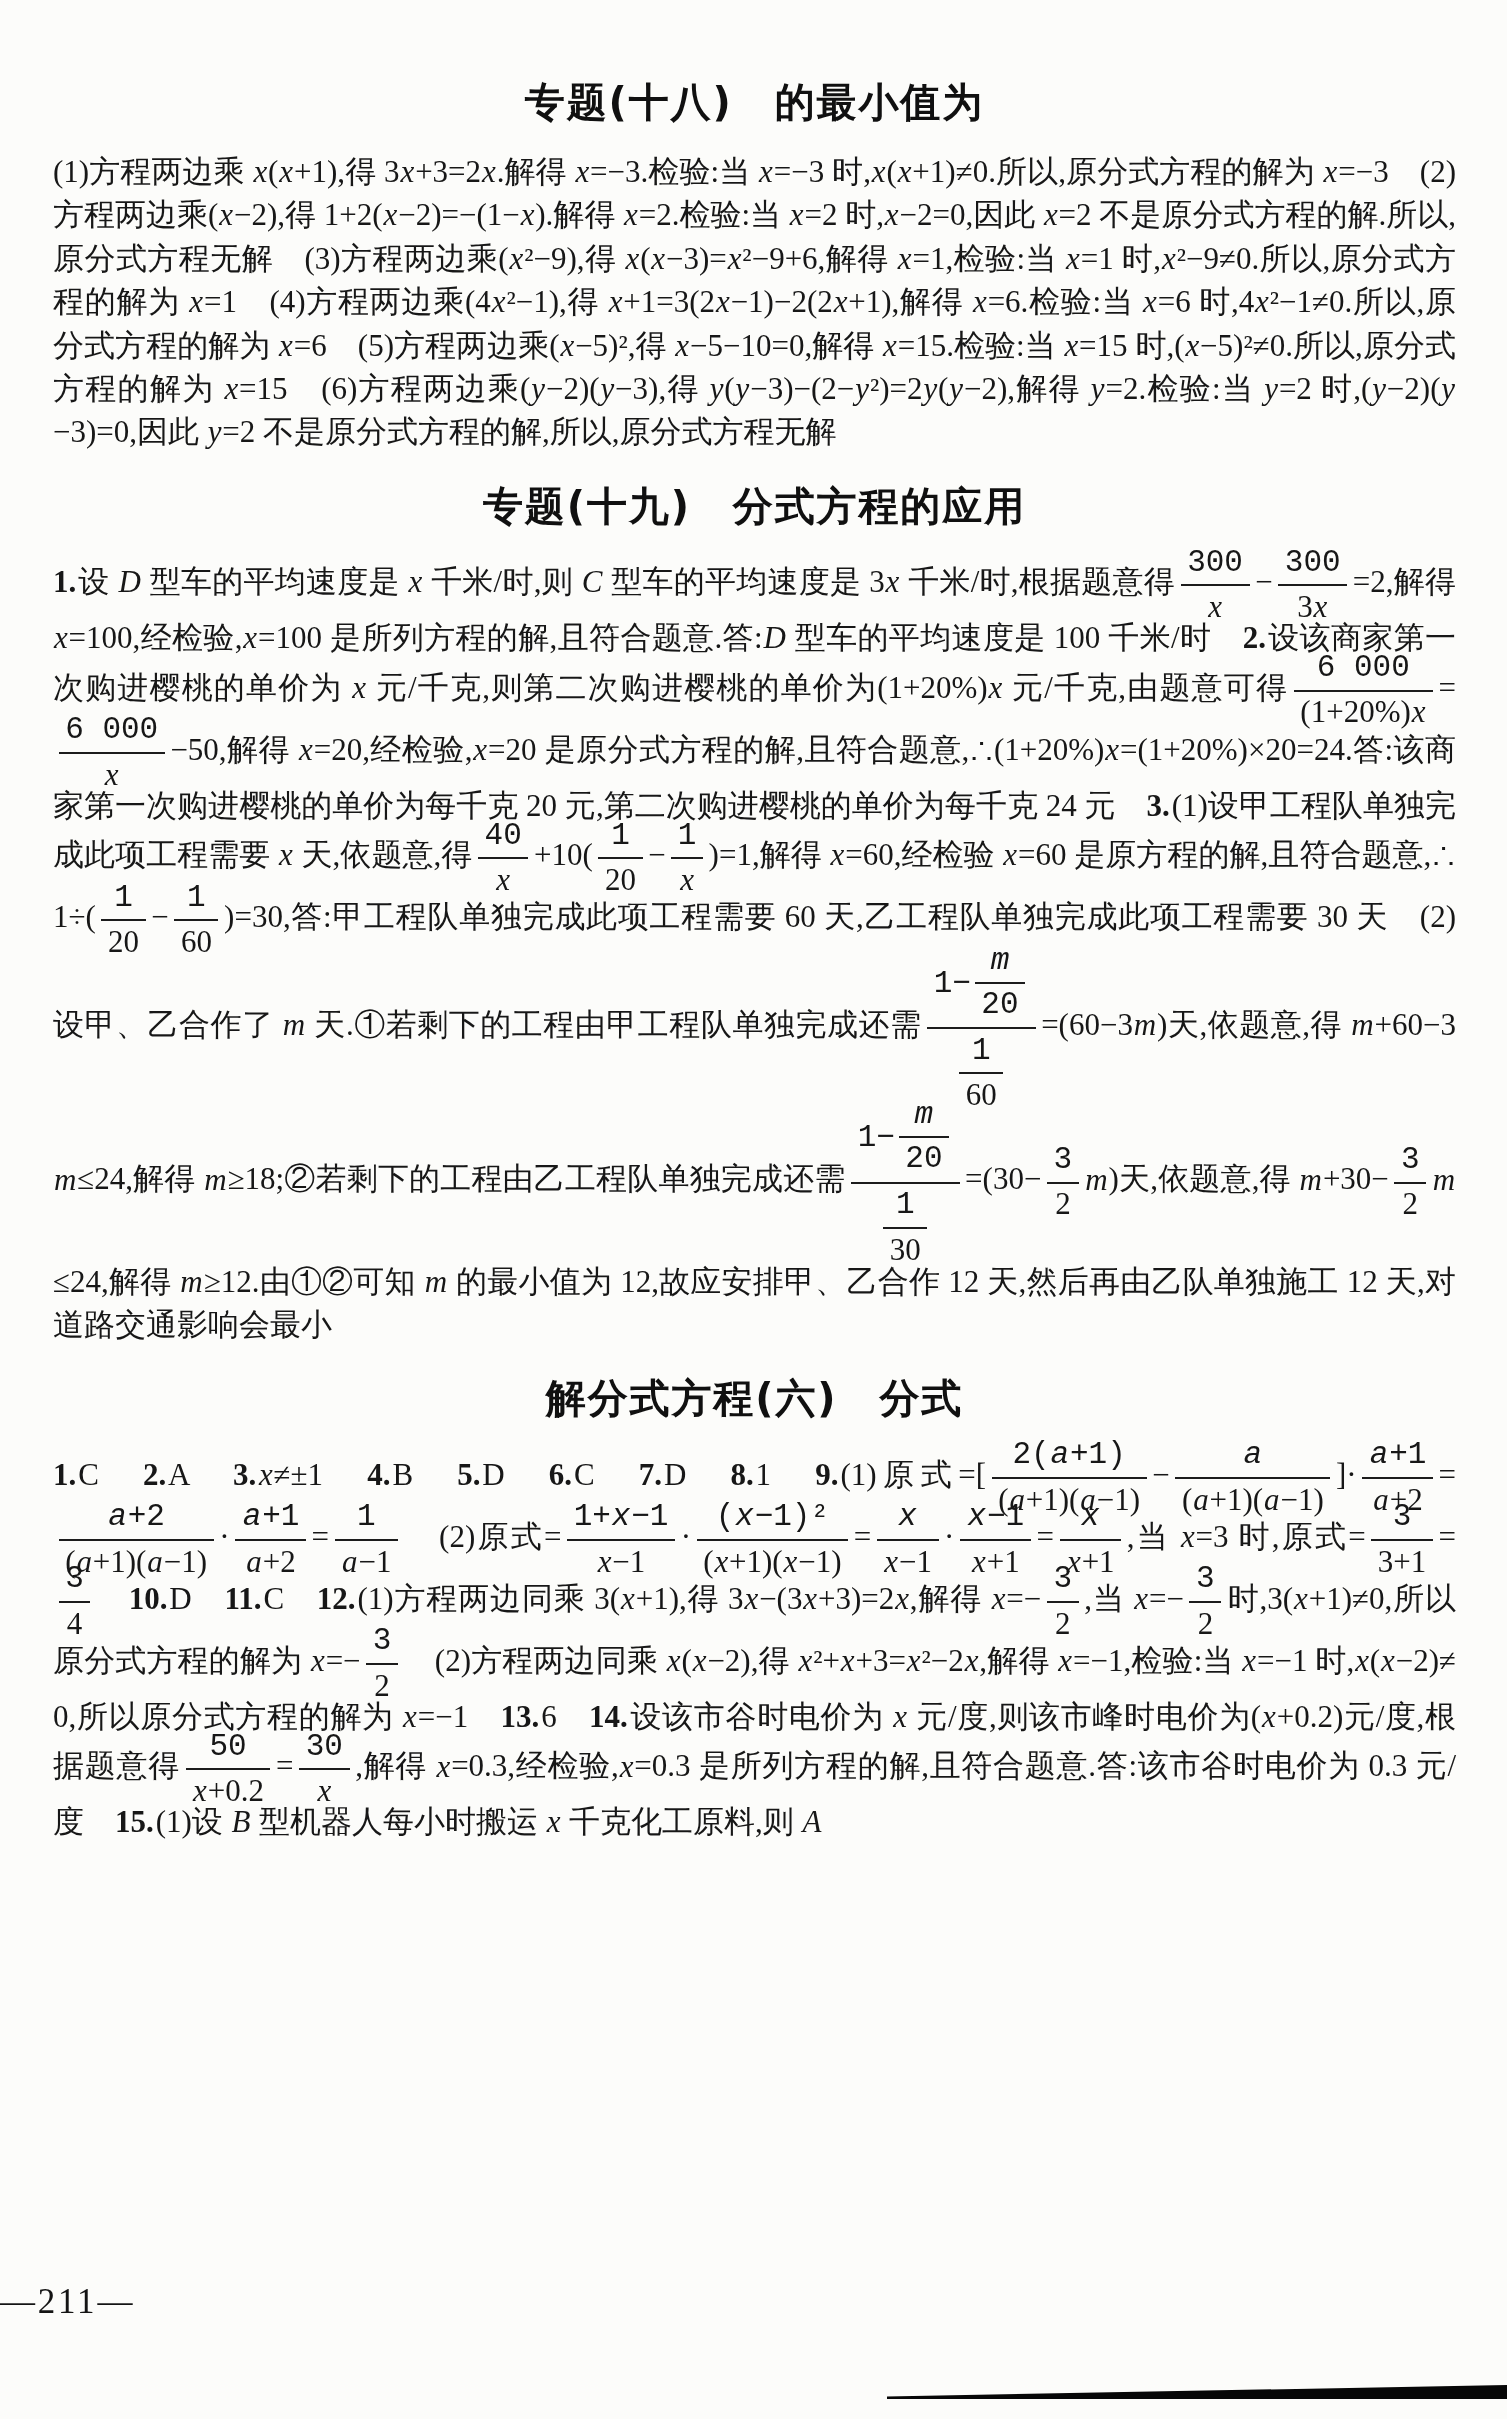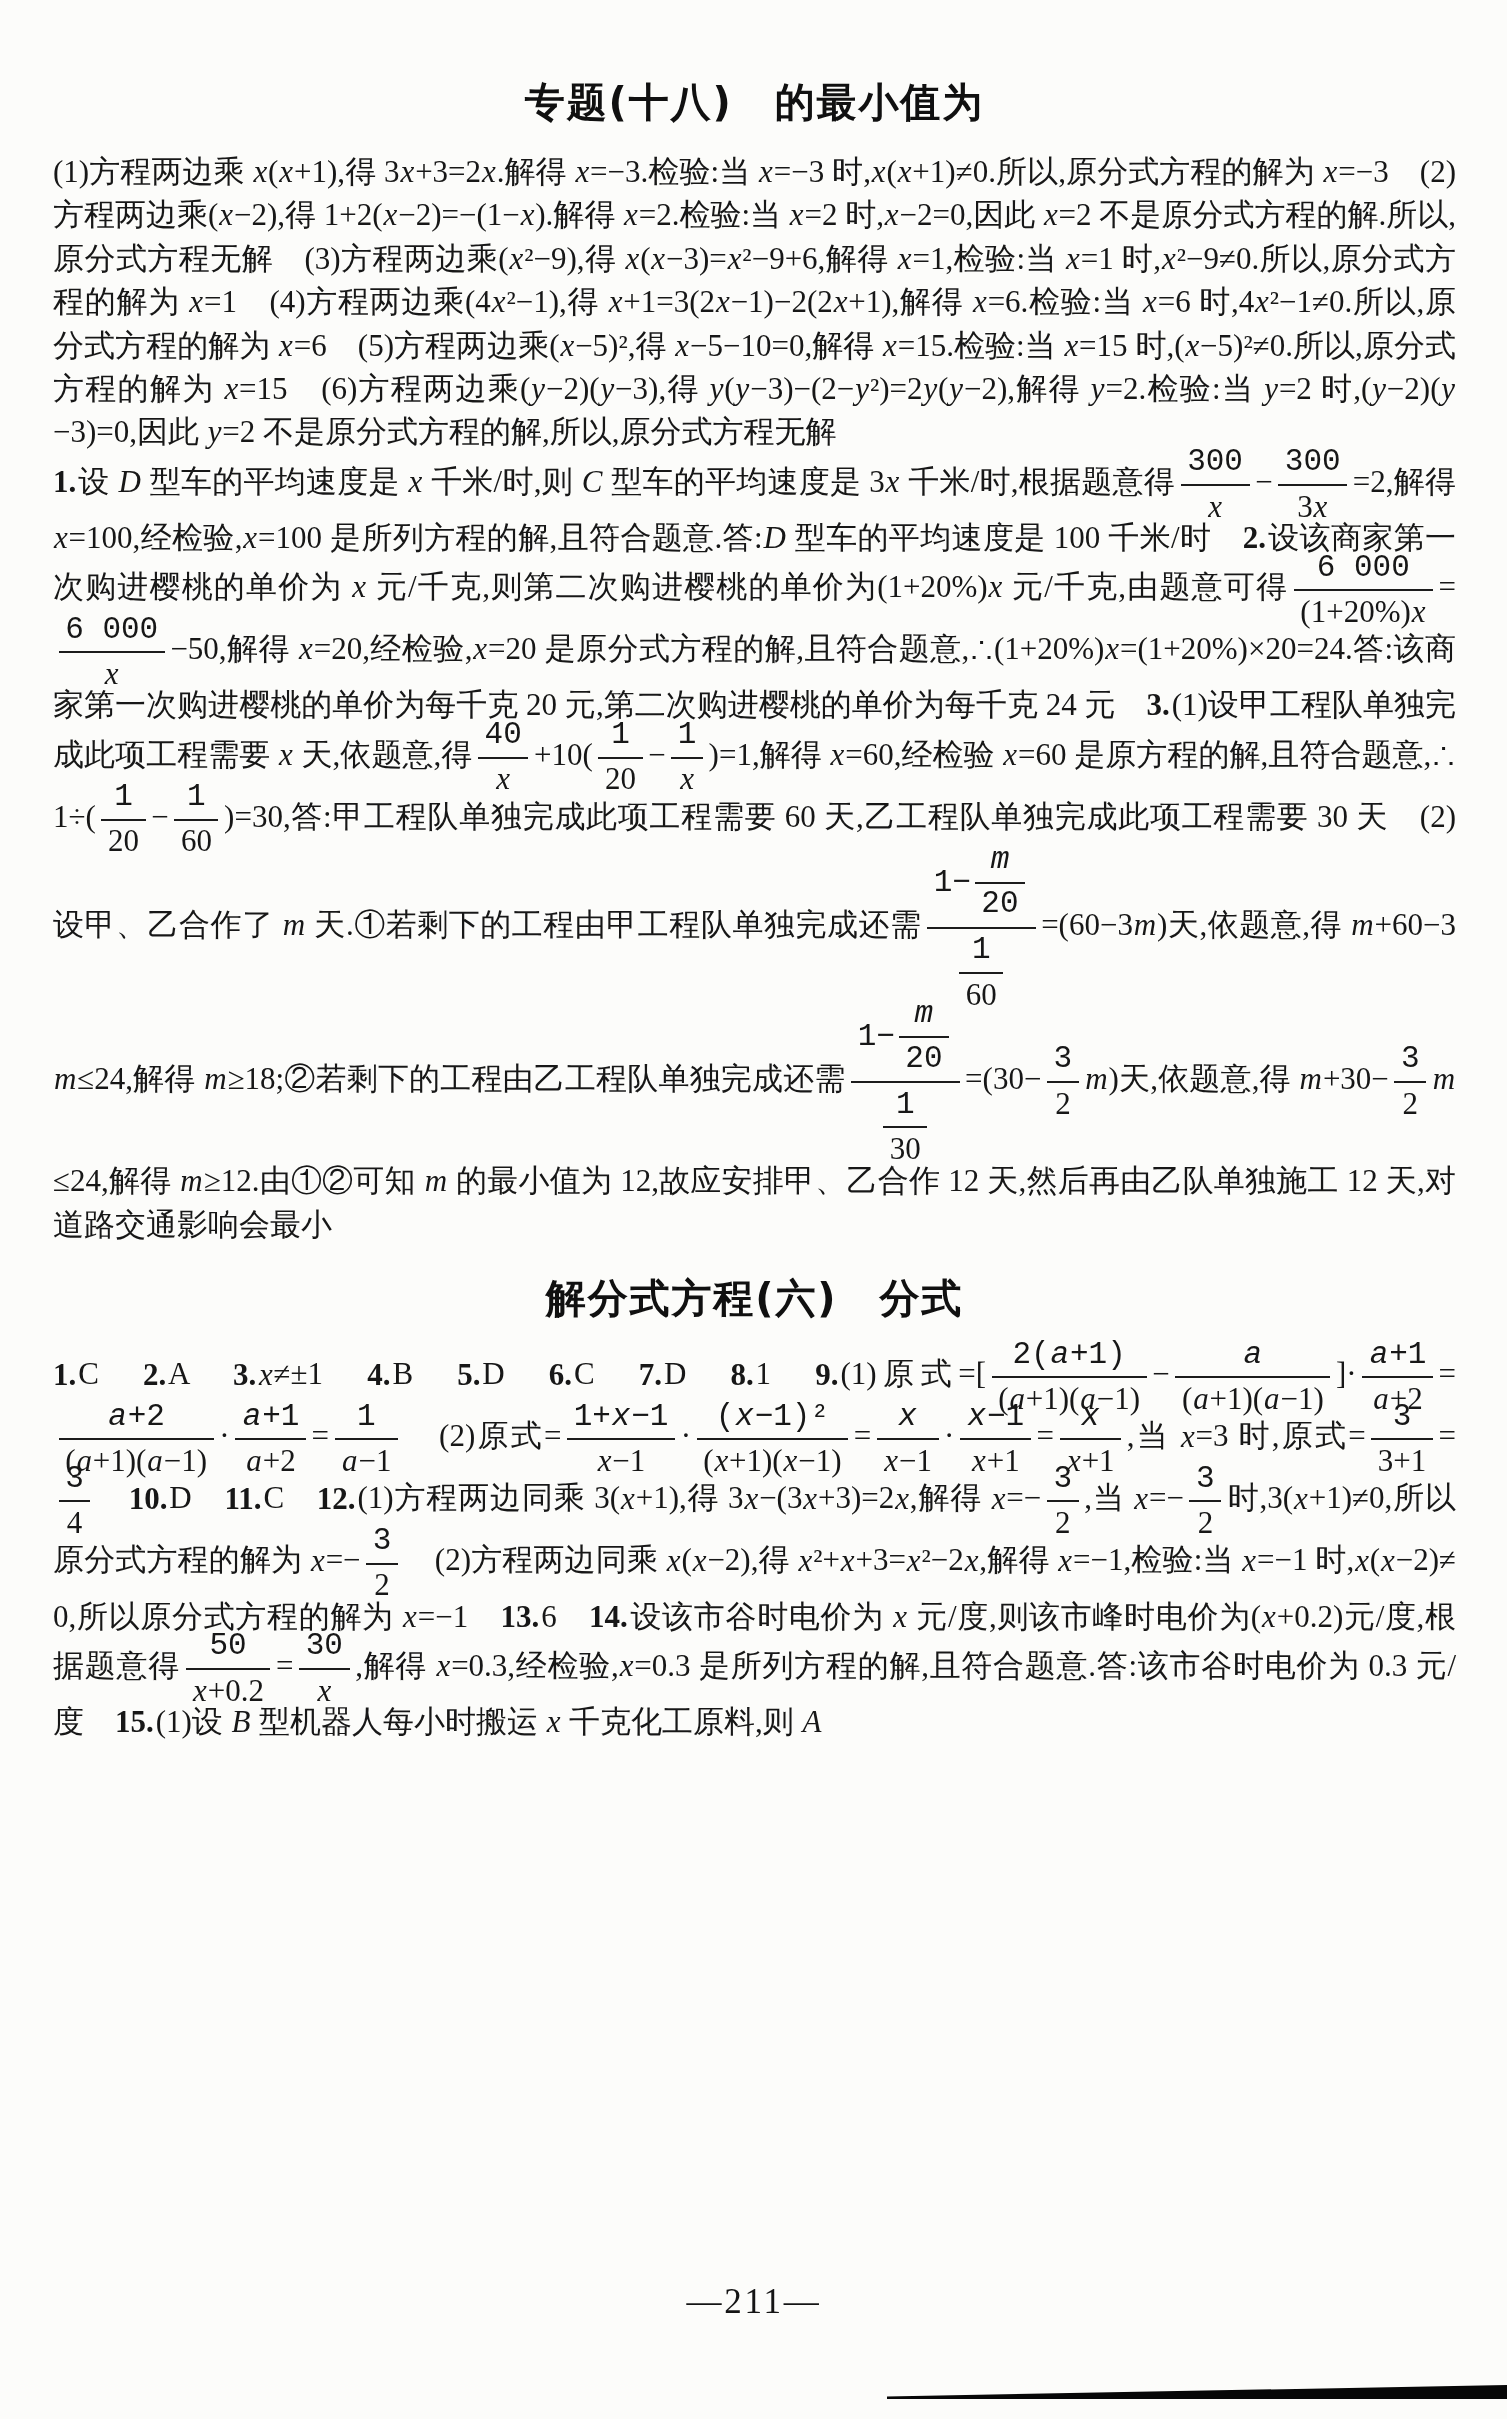--- a/index.html
+++ b/index.html
@@ -47,41 +47,41 @@
     line-height:1.12;
   }
   .frac .num{display:block;padding:0.9px 6.6px 3.8px;font-family:Liberation Mono, monospace;}
   .frac .den{display:block;border-top:2.8px solid #1c1c1c;padding:3.8px 6.6px 0.9px;}
   
   .frac .frac{margin:0 3.8px;vertical-align:middle;}
   .footer{
     position:absolute;
     left:0;width:100%;
     top:2282px;
-    text-align:center;
     font-size:35px;
     letter-spacing:2.8px;
     color:#141414;
   }
   
   .scan-artifact{
     position:absolute;
     right:0;top:2385px;
     width:621px;height:14px;
     background:#070707;
     clip-path:polygon(0% 82%,100% 0%,100% 100%,0% 100%);
   }
 </style>
 </head>
 <body>
 
 <div class="page">
   <main class="content">
       <h2 class="section-title">专题(十八)　的最小值为</h2>
       <p class="answer">(1)方程两边乘 <i>x</i>(<i>x</i>+1),得 3<i>x</i>+3=2<i>x</i>.解得 <i>x</i>=−3.检验:当 <i>x</i>=−3 时,<i>x</i>(<i>x</i>+1)≠0.所以,原分式方程的解为 <i>x</i>=−3　(2)方程两边乘(<i>x</i>−2),得 1+2(<i>x</i>−2)=−(1−<i>x</i>).解得 <i>x</i>=2.检验:当 <i>x</i>=2 时,<i>x</i>−2=0,因此 <i>x</i>=2 不是原分式方程的解.所以,原分式方程无解　(3)方程两边乘(<i>x</i>²−9),得 <i>x</i>(<i>x</i>−3)=<i>x</i>²−9+6,解得 <i>x</i>=1,检验:当 <i>x</i>=1 时,<i>x</i>²−9≠0.所以,原分式方程的解为 <i>x</i>=1　(4)方程两边乘(4<i>x</i>²−1),得 <i>x</i>+1=3(2<i>x</i>−1)−2(2<i>x</i>+1),解得 <i>x</i>=6.检验:当 <i>x</i>=6 时,4<i>x</i>²−1≠0.所以,原分式方程的解为 <i>x</i>=6　(5)方程两边乘(<i>x</i>−5)²,得 <i>x</i>−5−10=0,解得 <i>x</i>=15.检验:当 <i>x</i>=15 时,(<i>x</i>−5)²≠0.所以,原分式方程的解为 <i>x</i>=15　(6)方程两边乘(<i>y</i>−2)(<i>y</i>−3),得 <i>y</i>(<i>y</i>−3)−(2−<i>y</i>²)=2<i>y</i>(<i>y</i>−2),解得 <i>y</i>=2.检验:当 <i>y</i>=2 时,(<i>y</i>−2)(<i>y</i>−3)=0,因此 <i>y</i>=2 不是原分式方程的解,所以,原分式方程无解</p>
+      <h2 class="section-title">专题(十九)　分式方程的应用</h2>
       <p class="answer"><b class="mark">1.</b>设 <i>D</i> 型车的平均速度是 <i>x</i> 千米/时,则 <i>C</i> 型车的平均速度是 3<i>x</i> 千米/时,根据题意得<span class="frac"><span class="num">300</span><span class="den"><i>x</i></span></span>−<span class="frac"><span class="num">300</span><span class="den">3<i>x</i></span></span>=2,解得 <i>x</i>=100,经检验,<i>x</i>=100 是所列方程的解,且符合题意.答:<i>D</i> 型车的平均速度是 100 千米/时　<b class="mark">2.</b>设该商家第一次购进樱桃的单价为 <i>x</i> 元/千克,则第二次购进樱桃的单价为(1+20%)<i>x</i> 元/千克,由题意可得<span class="frac"><span class="num">6 000</span><span class="den">(1+20%)<i>x</i></span></span>=<span class="frac"><span class="num">6 000</span><span class="den"><i>x</i></span></span>−50,解得 <i>x</i>=20,经检验,<i>x</i>=20 是原分式方程的解,且符合题意,∴(1+20%)<i>x</i>=(1+20%)×20=24.答:该商家第一次购进樱桃的单价为每千克 20 元,第二次购进樱桃的单价为每千克 24 元　<b class="mark">3.</b>(1)设甲工程队单独完成此项工程需要 <i>x</i> 天,依题意,得<span class="frac"><span class="num">40</span><span class="den"><i>x</i></span></span>+10(<span class="frac"><span class="num">1</span><span class="den">20</span></span>−<span class="frac"><span class="num">1</span><span class="den"><i>x</i></span></span>)=1,解得 <i>x</i>=60,经检验 <i>x</i>=60 是原方程的解,且符合题意,∴1÷(<span class="frac"><span class="num">1</span><span class="den">20</span></span>−<span class="frac"><span class="num">1</span><span class="den">60</span></span>)=30,答:甲工程队单独完成此项工程需要 60 天,乙工程队单独完成此项工程需要 30 天　(2)设甲、乙合作了 <i>m</i> 天.①若剩下的工程由甲工程队单独完成还需<span class="frac"><span class="num">1−<span class="frac"><span class="num"><i>m</i></span><span class="den">20</span></span></span><span class="den"><span class="frac"><span class="num">1</span><span class="den">60</span></span></span></span>=(60−3<i>m</i>)天,依题意,得 <i>m</i>+60−3<i>m</i>≤24,解得 <i>m</i>≥18;②若剩下的工程由乙工程队单独完成还需<span class="frac"><span class="num">1−<span class="frac"><span class="num"><i>m</i></span><span class="den">20</span></span></span><span class="den"><span class="frac"><span class="num">1</span><span class="den">30</span></span></span></span>=(30−<span class="frac"><span class="num">3</span><span class="den">2</span></span><i>m</i>)天,依题意,得 <i>m</i>+30−<span class="frac"><span class="num">3</span><span class="den">2</span></span><i>m</i>≤24,解得 <i>m</i>≥12.由①②可知 <i>m</i> 的最小值为 12,故应安排甲、乙合作 12 天,然后再由乙队单独施工 12 天,对道路交通影响会最小</p>
       <h2 class="section-title">解分式方程(六)　分式</h2>
       <p class="answer"><b class="mark">1.</b><span class="rm">C</span>　<b class="mark">2.</b><span class="rm">A</span>　<b class="mark">3.</b><i>x</i>≠±1　<b class="mark">4.</b><span class="rm">B</span>　<b class="mark">5.</b><span class="rm">D</span>　<b class="mark">6.</b><span class="rm">C</span>　<b class="mark">7.</b><span class="rm">D</span>　<b class="mark">8.</b><span class="rm">1</span>　<b class="mark">9.</b>(1)原式=[<span class="frac"><span class="num">2(<i>a</i>+1)</span><span class="den">(<i>a</i>+1)(<i>a</i>−1)</span></span>−<span class="frac"><span class="num"><i>a</i></span><span class="den">(<i>a</i>+1)(<i>a</i>−1)</span></span>]·<span class="frac"><span class="num"><i>a</i>+1</span><span class="den"><i>a</i>+2</span></span>=<span class="frac"><span class="num"><i>a</i>+2</span><span class="den">(<i>a</i>+1)(<i>a</i>−1)</span></span>·<span class="frac"><span class="num"><i>a</i>+1</span><span class="den"><i>a</i>+2</span></span>=<span class="frac"><span class="num">1</span><span class="den"><i>a</i>−1</span></span>　(2)原式=<span class="frac"><span class="num">1+<i>x</i>−1</span><span class="den"><i>x</i>−1</span></span>·<span class="frac"><span class="num">(<i>x</i>−1)²</span><span class="den">(<i>x</i>+1)(<i>x</i>−1)</span></span>=<span class="frac"><span class="num"><i>x</i></span><span class="den"><i>x</i>−1</span></span>·<span class="frac"><span class="num"><i>x</i>−1</span><span class="den"><i>x</i>+1</span></span>=<span class="frac"><span class="num"><i>x</i></span><span class="den"><i>x</i>+1</span></span>,当 <i>x</i>=3 时,原式=<span class="frac"><span class="num">3</span><span class="den">3+1</span></span>=<span class="frac"><span class="num">3</span><span class="den">4</span></span>　<b class="mark">10.</b><span class="rm">D</span>　<b class="mark">11.</b><span class="rm">C</span>　<b class="mark">12.</b>(1)方程两边同乘 3(<i>x</i>+1),得 3<i>x</i>−(3<i>x</i>+3)=2<i>x</i>,解得 <i>x</i>=−<span class="frac"><span class="num">3</span><span class="den">2</span></span>,当 <i>x</i>=−<span class="frac"><span class="num">3</span><span class="den">2</span></span>时,3(<i>x</i>+1)≠0,所以原分式方程的解为 <i>x</i>=−<span class="frac"><span class="num">3</span><span class="den">2</span></span>　(2)方程两边同乘 <i>x</i>(<i>x</i>−2),得 <i>x</i>²+<i>x</i>+3=<i>x</i>²−2<i>x</i>,解得 <i>x</i>=−1,检验:当 <i>x</i>=−1 时,<i>x</i>(<i>x</i>−2)≠0,所以原分式方程的解为 <i>x</i>=−1　<b class="mark">13.</b><span class="rm">6</span>　<b class="mark">14.</b>设该市谷时电价为 <i>x</i> 元/度,则该市峰时电价为(<i>x</i>+0.2)元/度,根据题意得<span class="frac"><span class="num">50</span><span class="den"><i>x</i>+0.2</span></span>=<span class="frac"><span class="num">30</span><span class="den"><i>x</i></span></span>,解得 <i>x</i>=0.3,经检验,<i>x</i>=0.3 是所列方程的解,且符合题意.答:该市谷时电价为 0.3 元/度　<b class="mark">15.</b>(1)设 <i>B</i> 型机器人每小时搬运 <i>x</i> 千克化工原料,则 <i>A</i></p>
     </main>
   <div class="footer">—211—</div>
   <div class="scan-artifact"></div>
 </div>
 
 
 </body></html>

